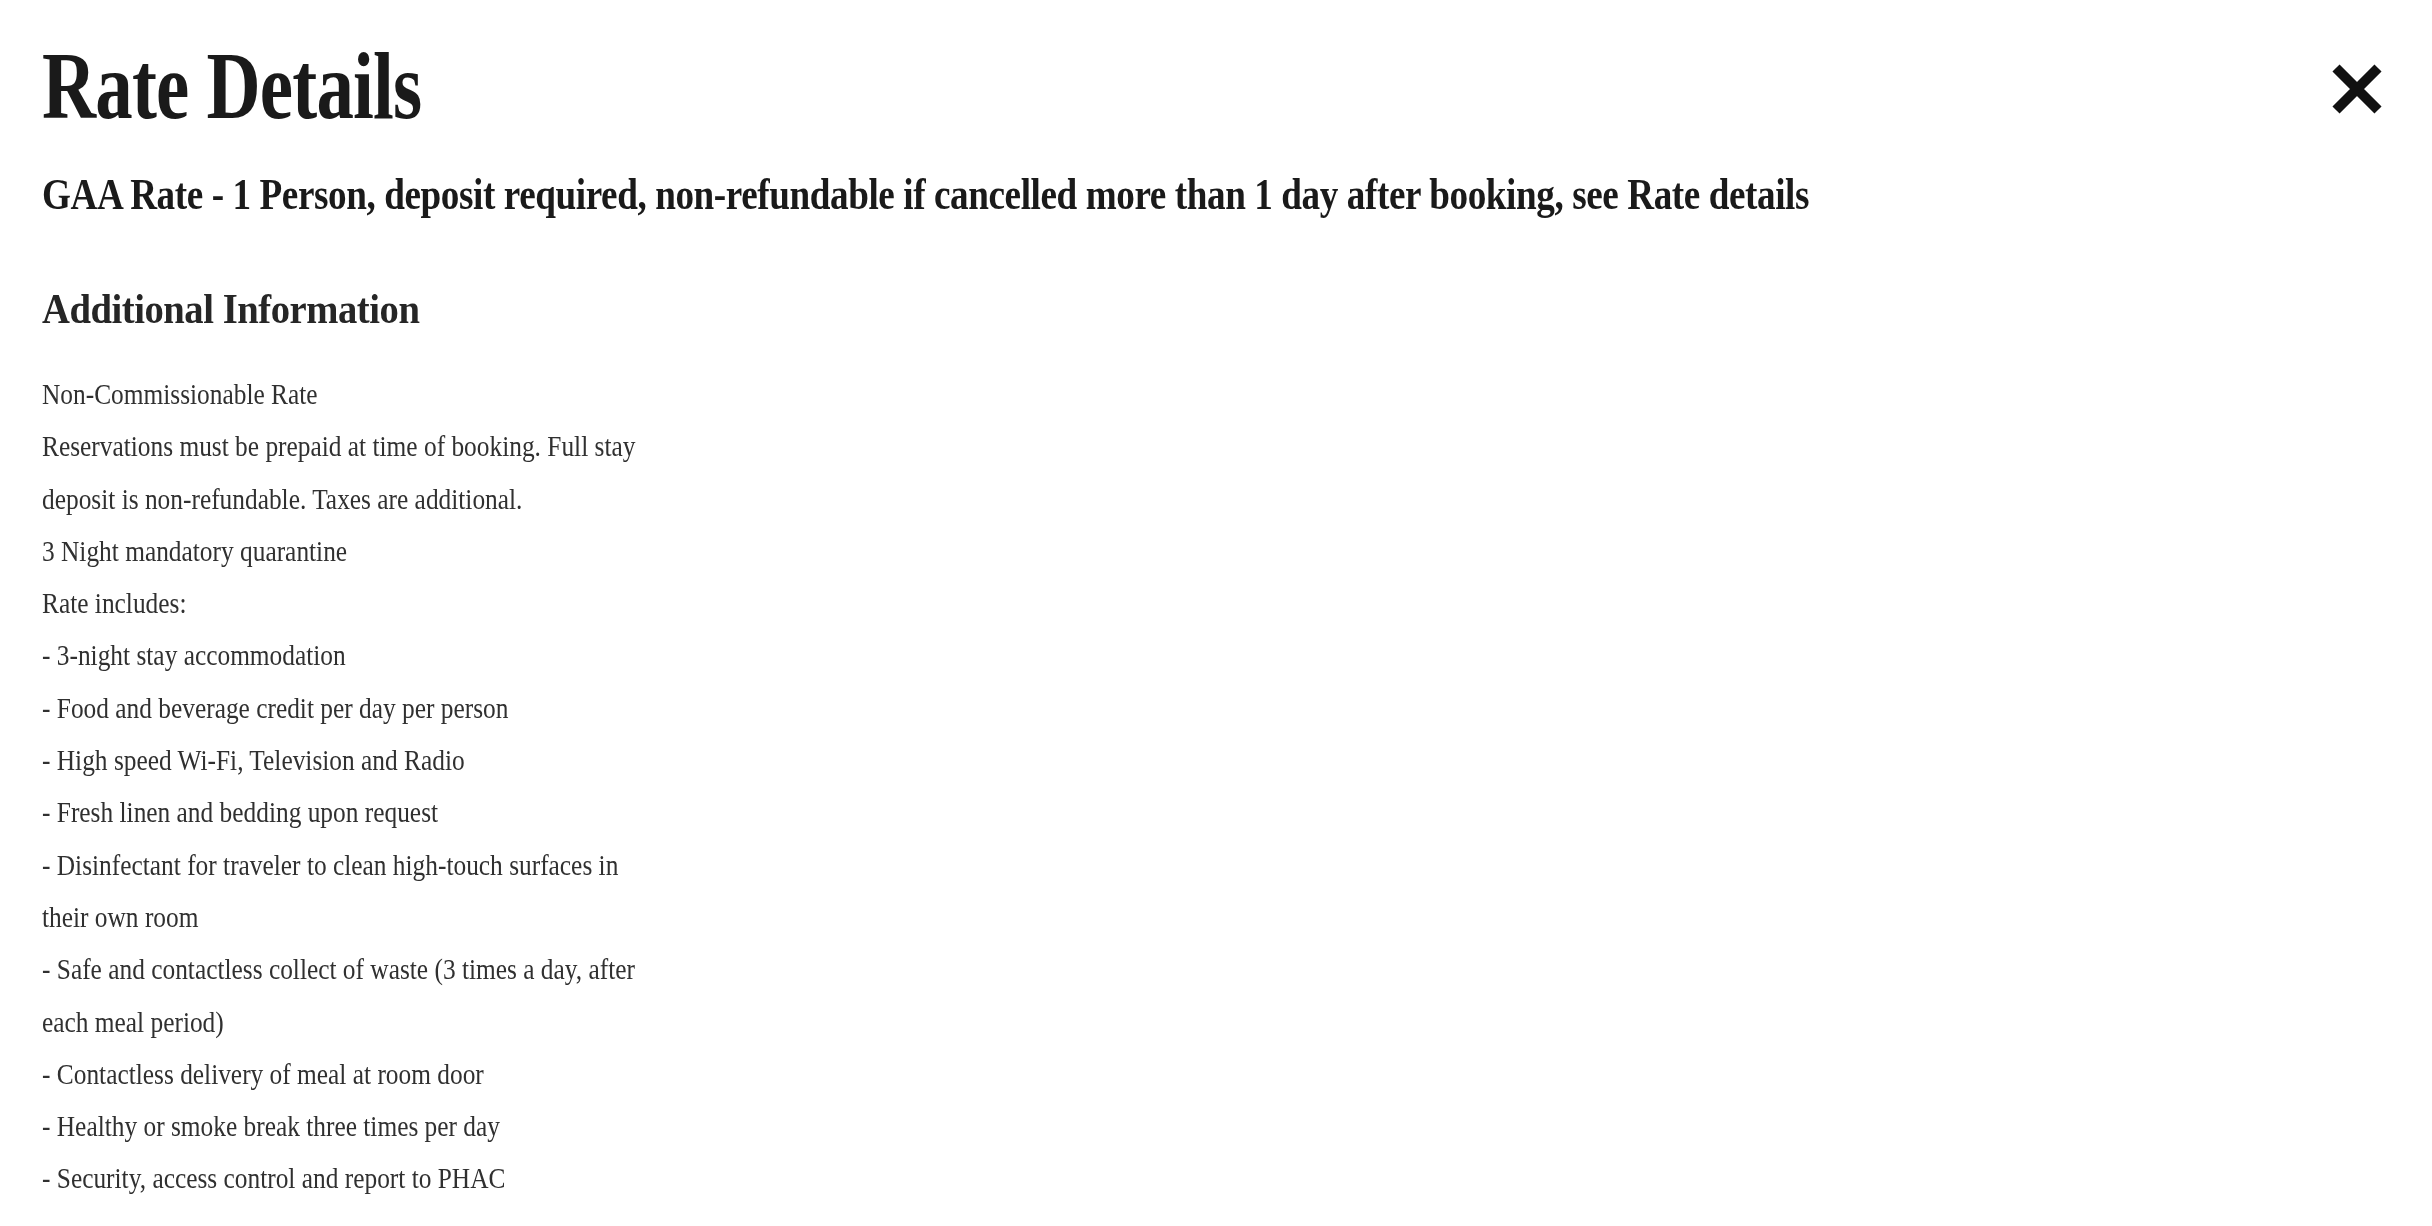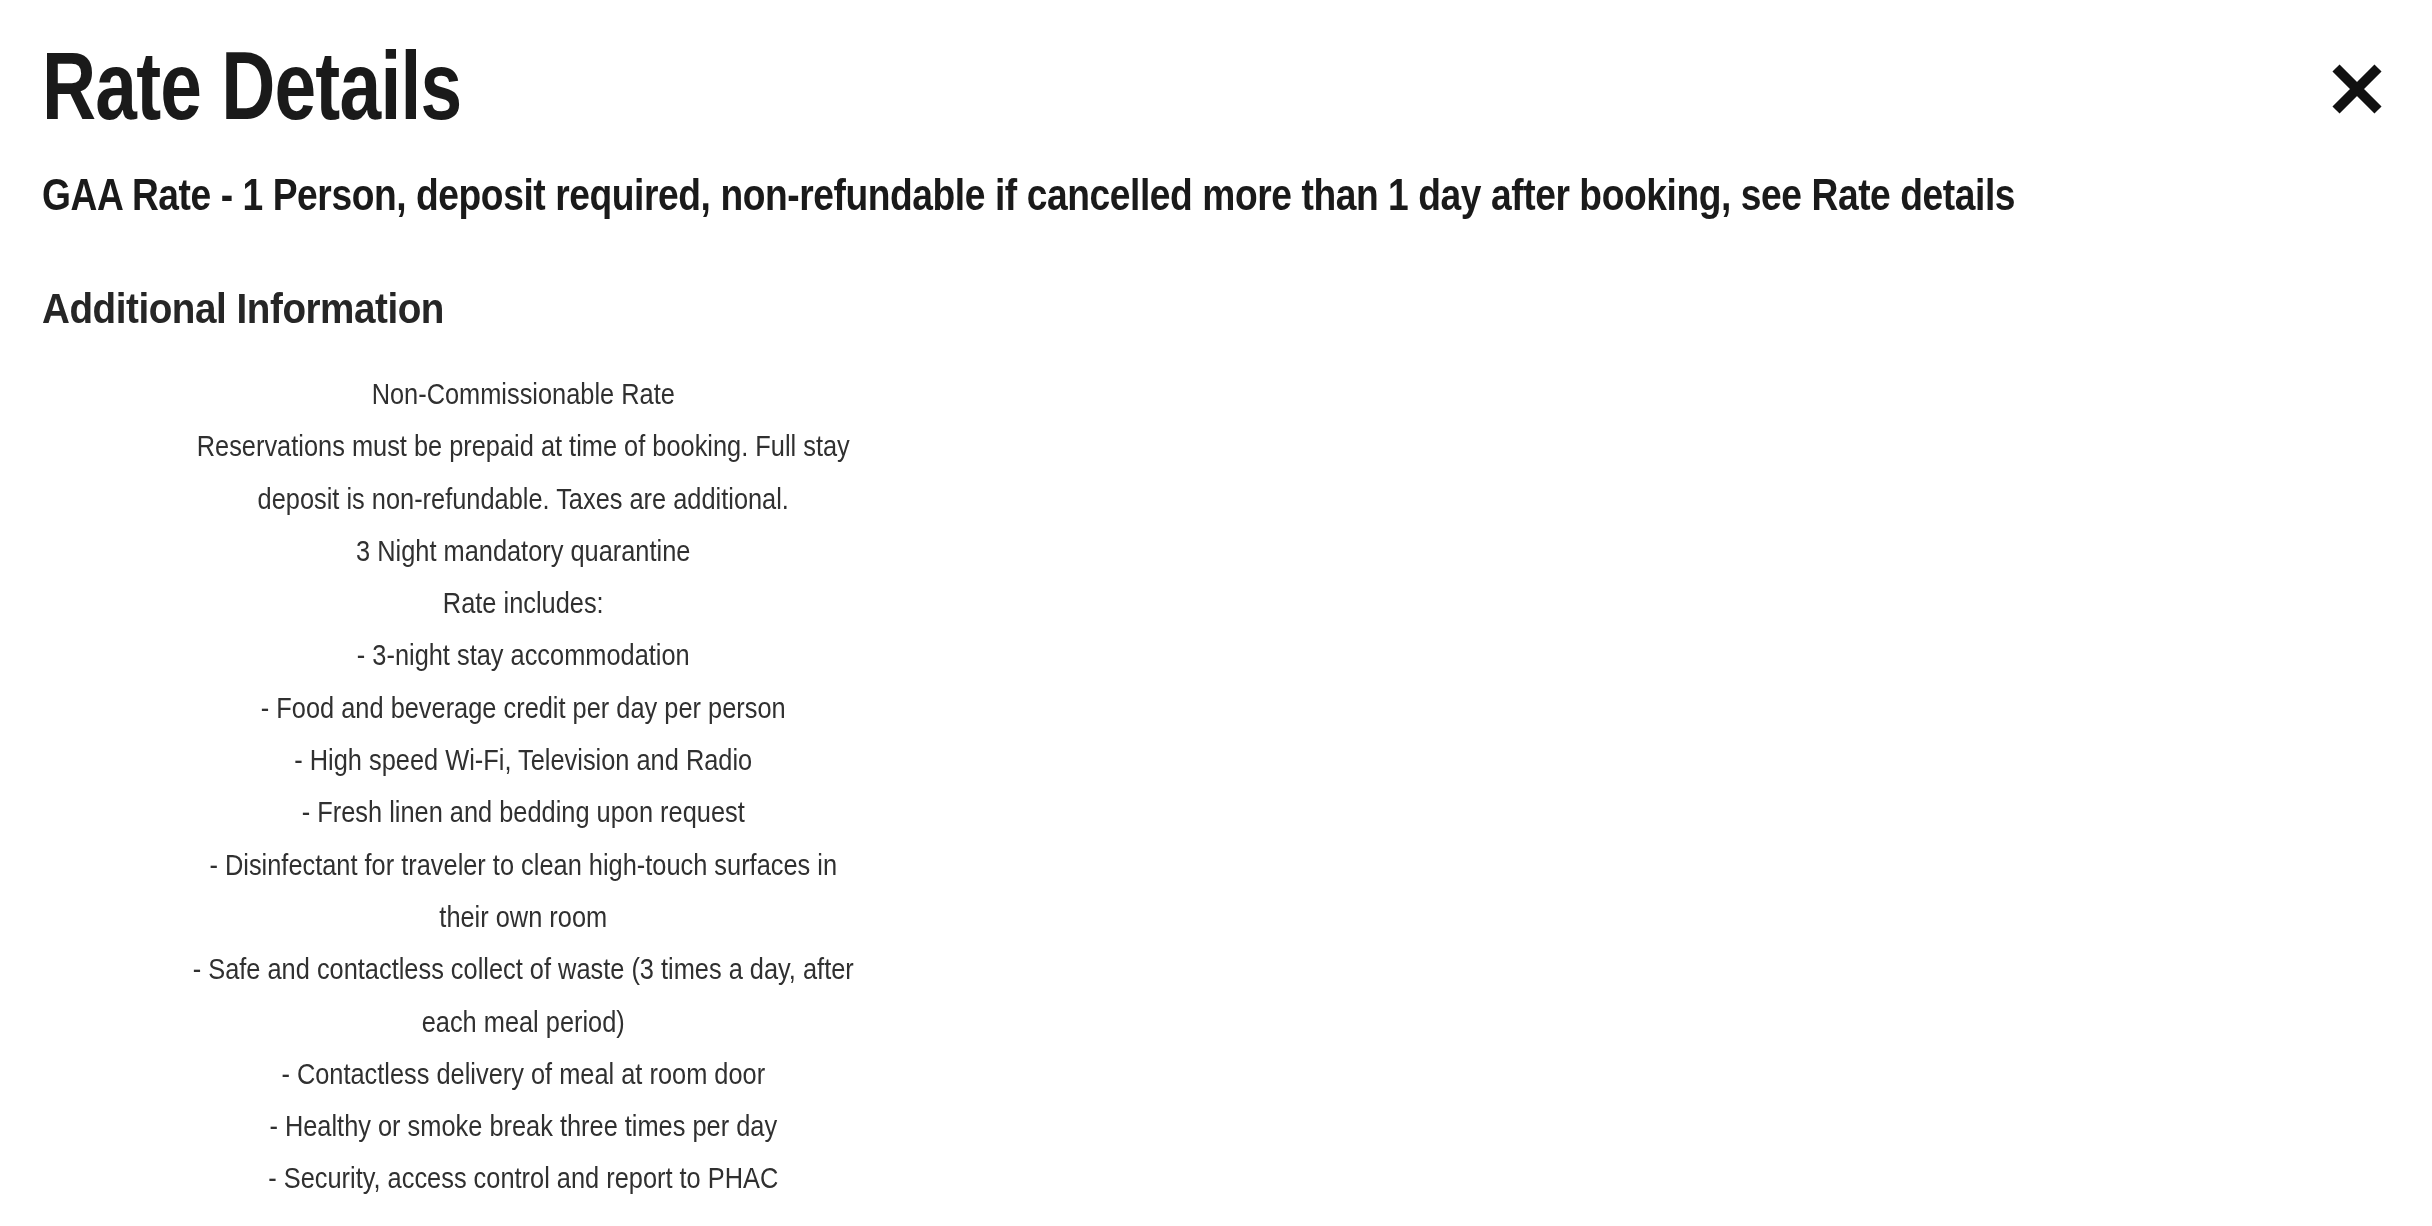--- a/index.html
+++ b/index.html
@@ -5,23 +5,22 @@
   html, body {
     margin: 0;
     padding: 0;
     background: #ffffff;
   }
   .modal {
     position: relative;
     width: 2432px;
     height: 1226px;
     background: #ffffff;
-    font-family: Liberation Sans, sans-serif;
+    font-family: Liberation Serif, serif;
     overflow: hidden;
-    text-align: center;
   }
   .title {
     position: absolute;
     left: 42px;
     top: 36px;
     margin: 0;
     font-size: 96px;
     line-height: 1.05;
     font-weight: 700;
     letter-spacing: -1px;

